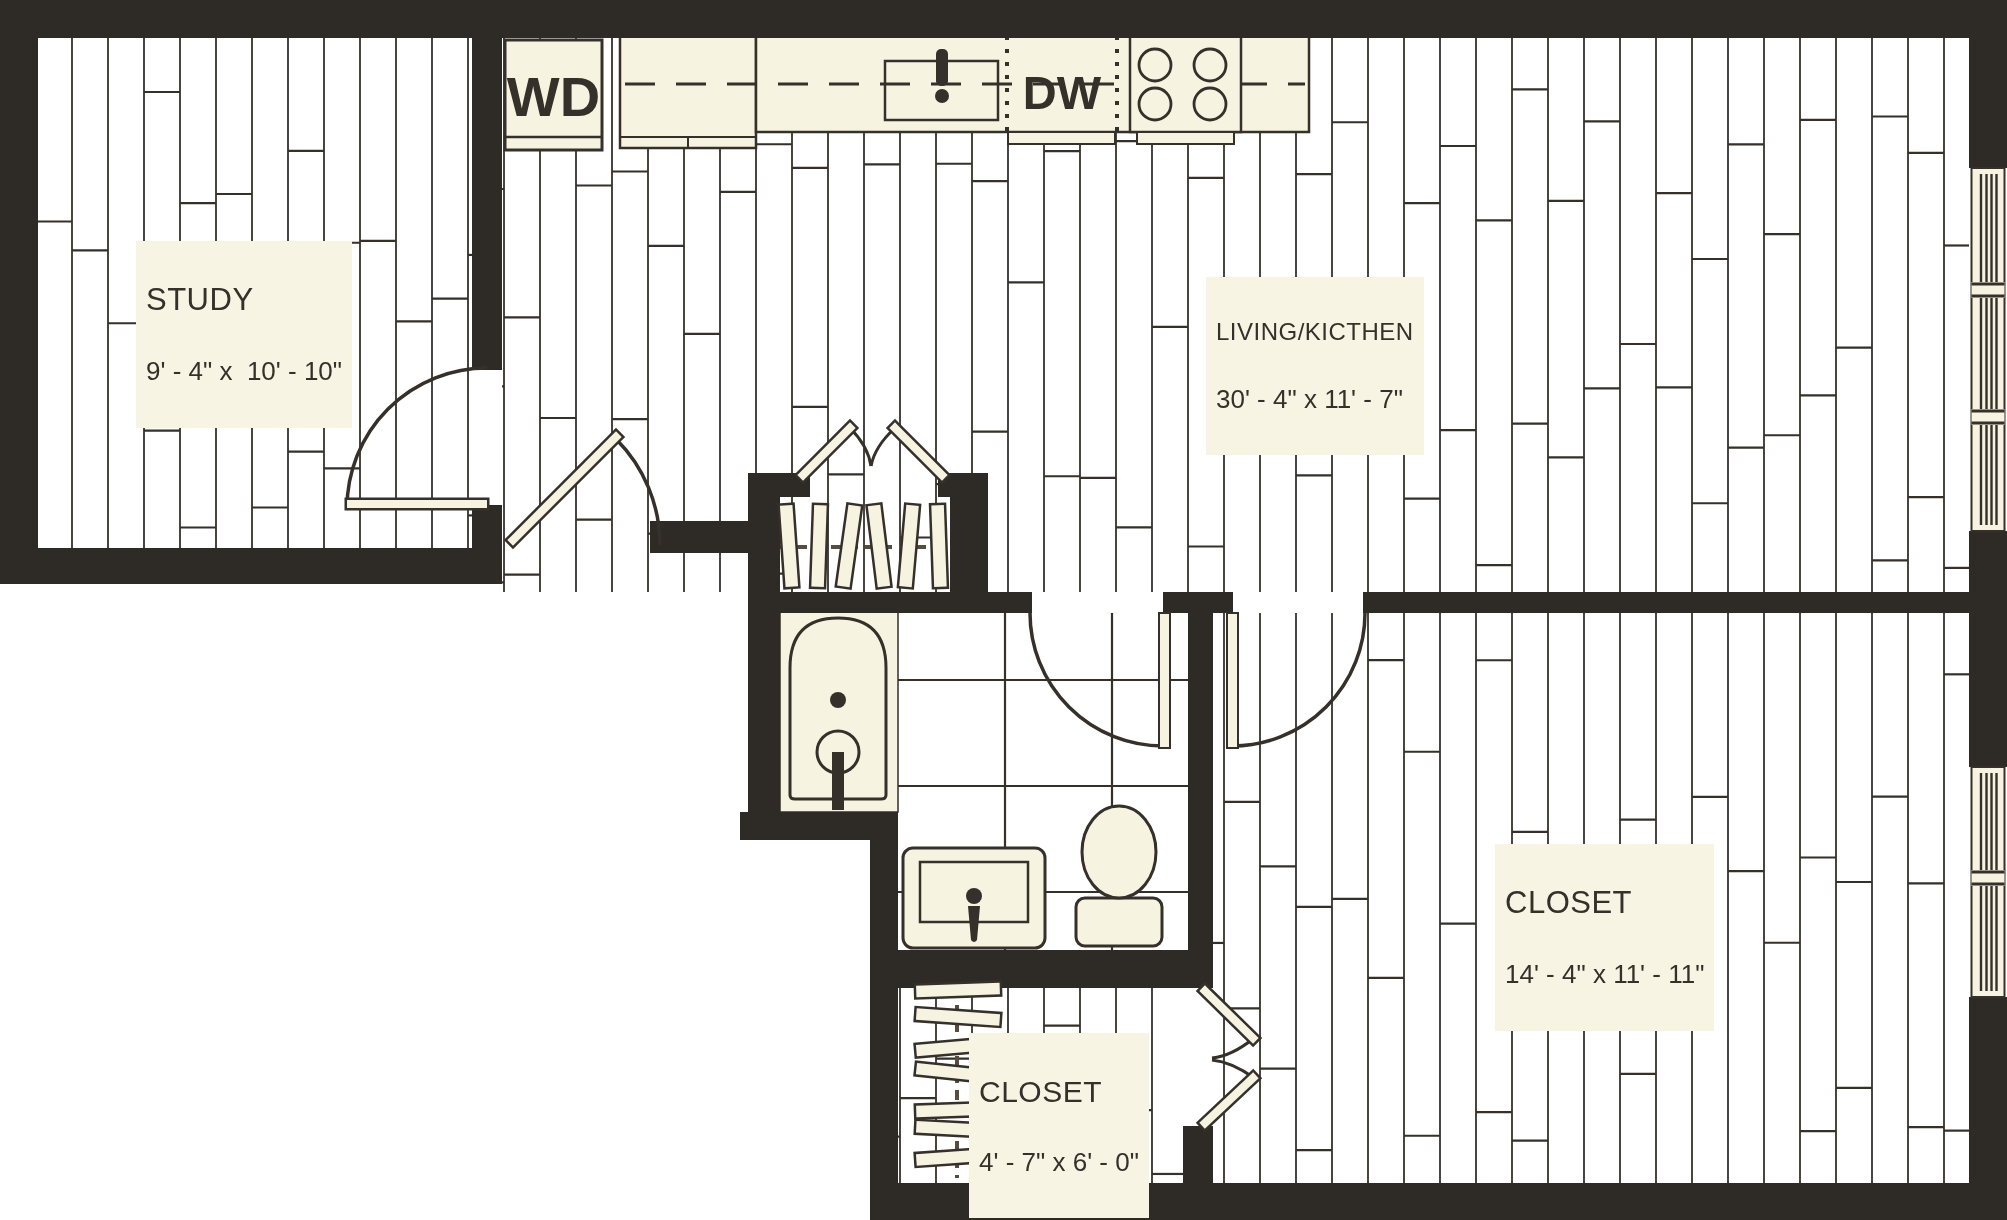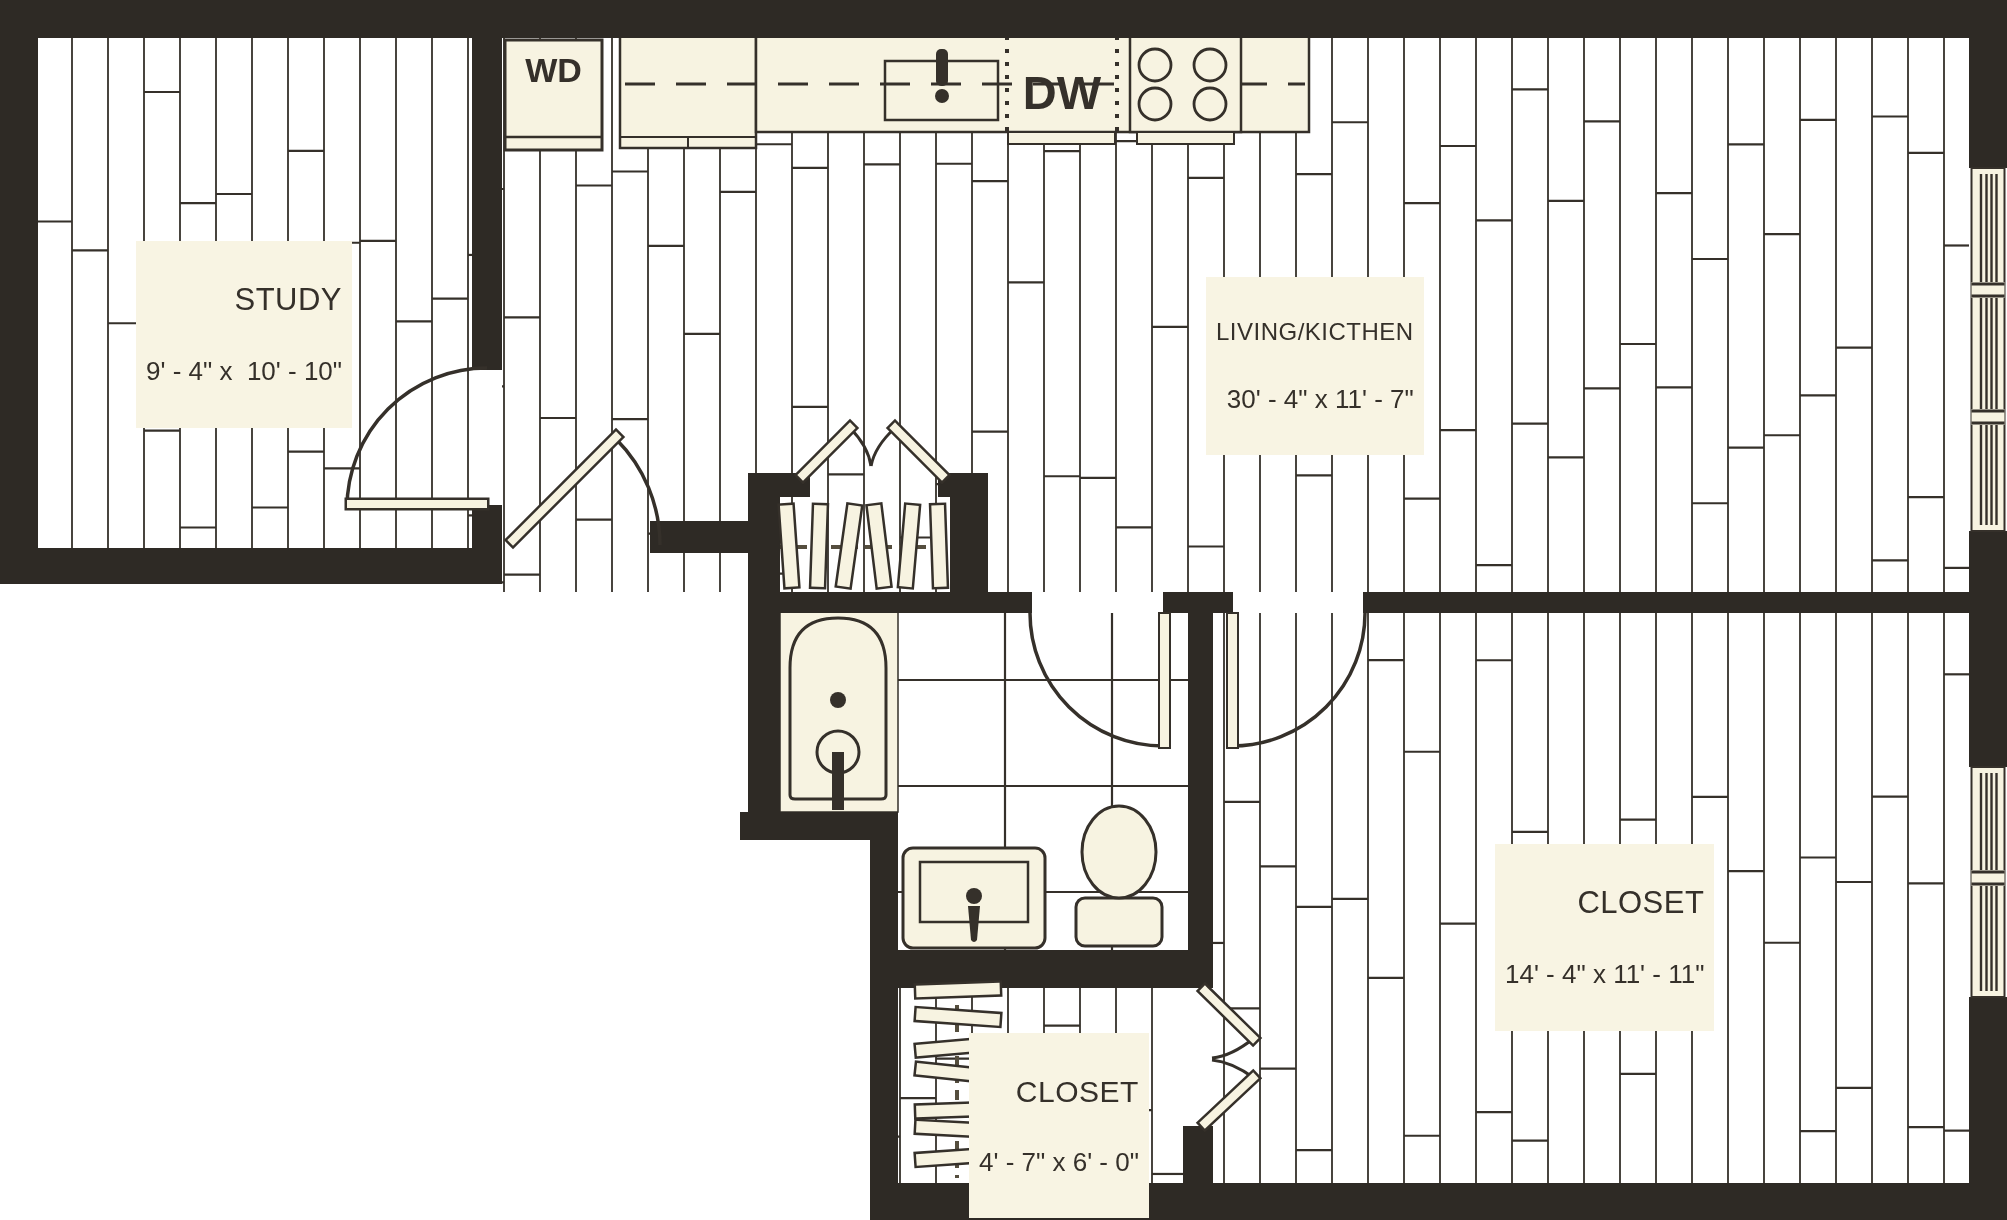--- a/index.html
+++ b/index.html
@@ -1,25 +1,25 @@
 <!DOCTYPE html>
 <html><head>
 <meta charset="utf-8">
 <style>
   html,body{margin:0;padding:0;background:#ffffff;}
   #stage{position:relative;width:2007px;height:1220px;background:#ffffff;overflow:hidden;
          font-family:"Liberation Sans", sans-serif;}
   #plan-svg{position:absolute;left:0;top:0;}
-  .room-label{position:absolute;background:#f8f4e3;color:#35302a;text-align:right;
+  .room-label{position:absolute;background:#f8f4e3;color:#35302a;text-align:left;
               padding:3px 10px;line-height:1.18;white-space:pre;}
   .room-name{font-size:31px;letter-spacing:0.5px;}
   .room-dims{font-size:26px;}
   .appliance-label{position:absolute;display:flex;align-items:center;justify-content:center;
                    color:#35302a;font-weight:bold;}
-  #wd-label{left:505px;top:30px;width:97px;height:80px;font-size:34px;}
+  #wd-label{left:505px;top:56px;width:97px;height:80px;font-size:56px;}
   #dw-label{left:1007px;top:44px;width:110px;height:97px;font-size:47px;}
   #study-label{left:136px;top:241px;}
   #living-label{left:1206px;top:277px;}
   #living-label .room-name{font-size:24px;}
   #bedroom-label{left:1495px;top:844px;}
   #closet-label{left:969px;top:1033px;}
   #closet-label .room-name{font-size:30px;}
 </style>
 </head>
 <body>

